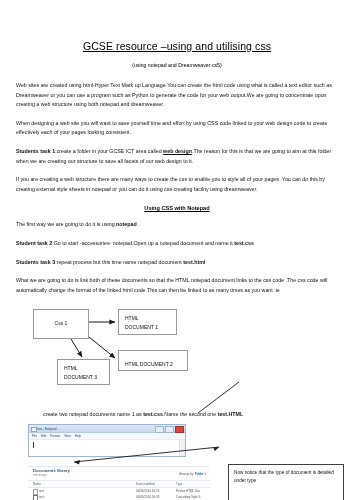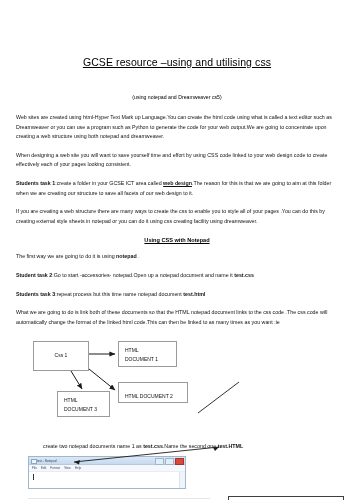--- a/index.html
+++ b/index.html
@@ -31,21 +31,21 @@
     top: 0;
     width: 322px;
   }
 
   
   .doc-title {
     text-align: center;
     font-size: 10.5px;
     font-weight: 400;
     text-decoration: underline;
-    margin: 16px;
+    margin: 0;
     padding-top: 40px;
     letter-spacing: 0.1px;
     color: #000;
   }
   .doc-subtitle {
     text-align: center;
     font-size: 5.2px;
     margin: 0;
     padding-top: 10px;
     color: #000;

